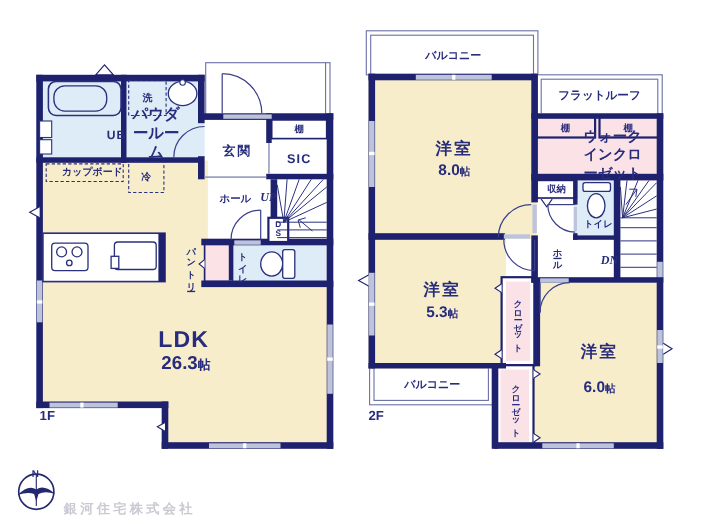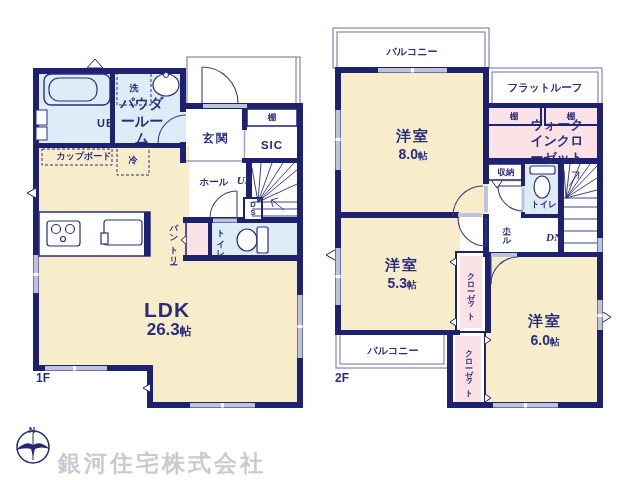--- a/index.html
+++ b/index.html
@@ -251,21 +251,21 @@
 <div class="lbl" style="left:413px;top:136px;font-size:15px;letter-spacing:2px;">洋室</div>
 <div class="lbl" style="left:413px;top:155px;font-size:14px;"><span>8.0</span><span class="unit">帖</span></div>
 <div class="lbl" style="left:506px;top:172px;font-size:8.5px;">収納</div>
 <div class="lbl" style="left:544px;top:204px;font-size:8.5px;">トイレ</div>
 <div class="lbl vlbl" style="left:507px;top:231px;font-size:8.5px;">ホール</div>
 <div class="lbl serif-i" style="left:526px;top:238px;font-size:11px;margin-left:28px;">DN</div>
 <div class="lbl" style="left:402px;top:265px;font-size:15px;letter-spacing:2px;">洋室</div>
 <div class="lbl" style="left:402px;top:284px;font-size:14px;"><span>5.3</span><span class="unit">帖</span></div>
 <div class="lbl vlbl" style="left:470px;top:292px;font-size:8px;">クローゼット</div>
 <div class="lbl" style="left:545px;top:321px;font-size:15px;letter-spacing:2px;">洋室</div>
-<div class="lbl" style="left:545px;top:341px;font-size:14px;"><span>6.0</span><span class="unit">帖</span></div>
+<div class="lbl" style="left:545px;top:352px;font-size:14px;"><span>6.0</span><span class="unit">帖</span></div>
 <div class="lbl vlbl" style="left:468px;top:369px;font-size:8px;">クローゼット</div>
 <div class="lbl" style="left:393px;top:351px;font-size:10px;">バルコニー</div>
 <div class="lbl" style="left:342px;top:378px;font-size:12px;">2F</div>
 
-<div class="lbl watermark" style="left:58px;top:463px;transform:translate(0,-50%);font-size:23px;">銀河住宅株式会社</div>
+<div class="lbl watermark" style="left:58px;top:463px;transform:translate(0,-50%);font-size:12px;">銀河住宅株式会社</div>
 <div class="lbl" style="left:32px;top:431px;font-size:9px;">N</div>
 
 </div>
 
 </body></html>

